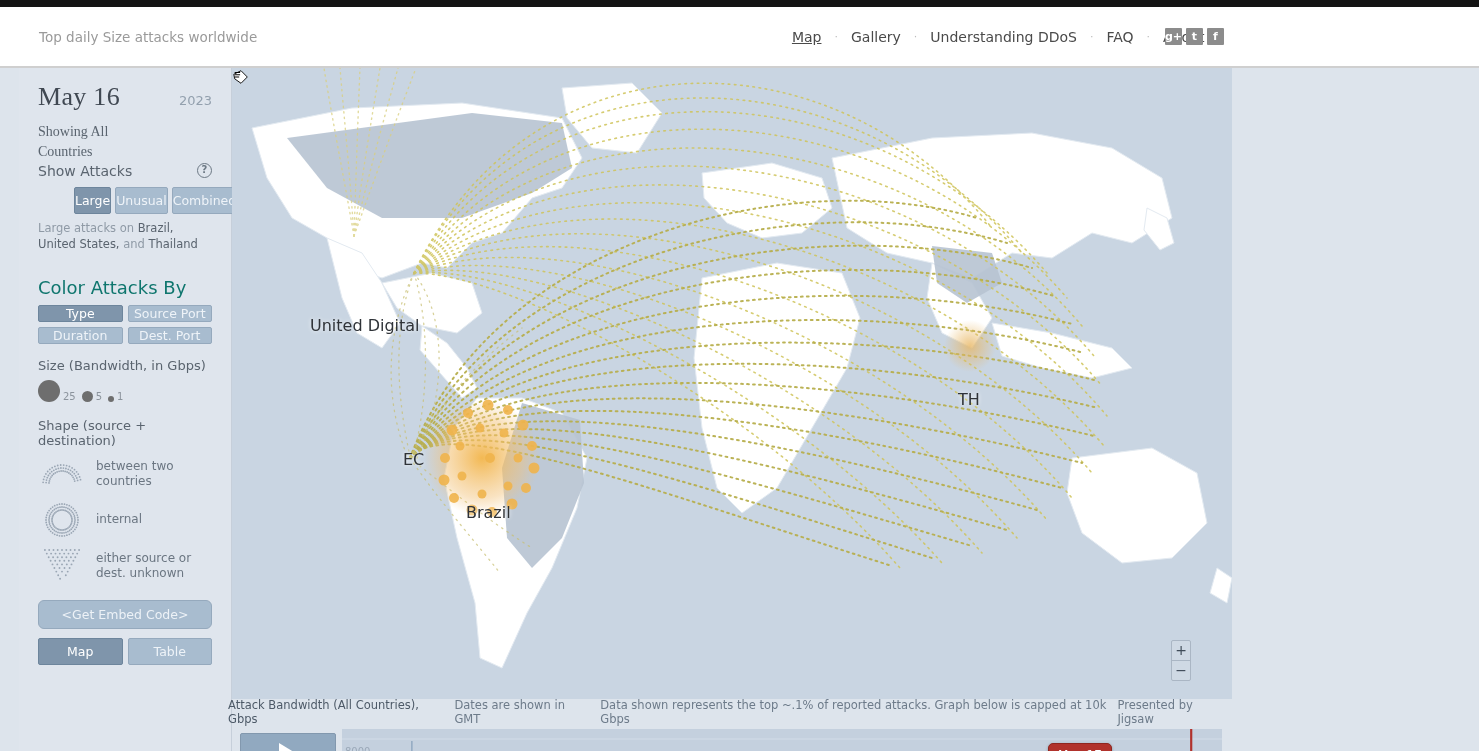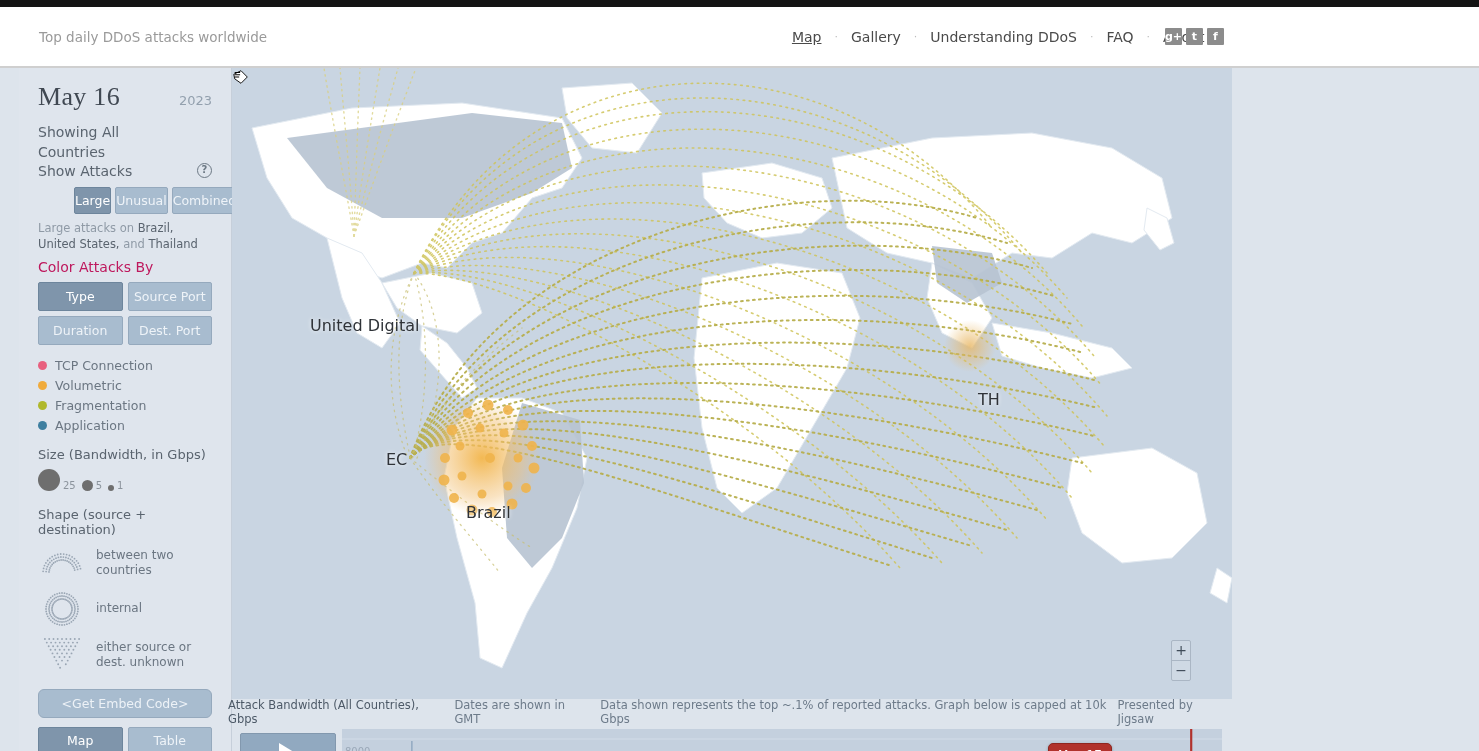--- a/index.html
+++ b/index.html
@@ -44,40 +44,40 @@
 
   
   .sidebar {
     position:absolute; left:19px; top:0; width:213px; height:683px;
     background:#dfe5ed; border-right:1px solid #c6cfda;
     padding:14px 19px 0 19px;
   }
   .date-row { display:flex; align-items:baseline; }
   .date-big { font-size:26px; color:#404852; font-weight:400; letter-spacing:.3px;font-family:Liberation Serif, serif; }
   .date-year { font-size:13px; color:#93a0ae; margin-left:auto; }
-  .showing { margin-top:10px; font-size:14px; color:#5a646f; line-height:1.45; }
+  .showing { margin-top:10px; font-size:14px; color:#5a646f; line-height:1.45;font-family:Liberation Serif, serif; }
   .show-attacks-row { display:flex; align-items:center; }
   .show-attacks-row span { font-size:14px; color:#5a646f; }
   .help-ico {
     margin-left:auto; width:15px; height:15px; border:1.3px solid #6d7985;
     border-radius:50%; color:#6d7985; font-size:10px; line-height:12px;
     text-align:center; font-weight:bold;
   }
   .btn-row { display:flex; gap:4px; margin-top:8px;margin-left:36px; }
   .pbtn {
     background:#a8bccf; color:#eef3f8; border:1px solid #95a9bd;
     font-size:12.5px; padding:5px 0; text-align:center; border-radius:2px;
     flex:1; font-family:"DejaVu Sans", sans-serif;
   }
   .pbtn.sel { background:#7f95ab; color:#ffffff; border-color:#6d859c; }
   .note { margin-top:6px; font-size:11.5px; color:#8f9aa6; line-height:1.45; }
   .note b { color:#5a646f; font-weight:normal; }
-  .sect-title { margin-top:6px; font-size:14px; color:#be185d; }
+  .sect-title { margin-top:24px; font-size:18px; color:#0f766e; }
   .grid2 { display:grid; grid-template-columns:1fr 1fr; gap:5px; margin-top:7px; }
-  .grid2 .pbtn { padding:6px 0; }
+  .grid2 .pbtn { padding:0 0; }
 
   .legend { margin-top:13px; }
   .leg-item { display:flex; align-items:center; margin-bottom:5px; }
   .leg-dot { width:9px; height:9px; border-radius:50%; margin-right:8px; }
   .leg-lbl { font-size:12.5px; color:#6b7682; }
 
   .size-title { margin-top:14px; font-size:13px; color:#5a646f; }
   .size-row { display:flex; align-items:flex-end; margin-top:7px; gap:6px; }
   .size-bub { display:flex; align-items:flex-end; }
   .bub { background:#6e6e6e; border-radius:50%; }
@@ -141,21 +141,21 @@
     box-shadow:0 1px 3px rgba(0,0,0,.3);
   }
 </style>
 </head>
 <body>
 
 <div class="topstrip"></div>
 
 <div class="header">
   <div class="brand">
-    <span class="brand-tag">Top daily DDoS attacks worldwide</span>
+    <span class="brand-tag">Top daily Size attacks worldwide</span>
   </div>
   <div class="nav" id="nav">
       <a href="#" class="active">Map</a>
       <span class="dot">·</span>
       <a href="#" class="">Gallery</a>
       <span class="dot">·</span>
       <a href="#" class="">Understanding DDoS</a>
       <span class="dot">·</span>
       <a href="#" class="">FAQ</a>
       <span class="dot">·</span>
@@ -198,38 +198,20 @@
     </div>
 
     <div class="sect-title">Color Attacks By</div>
     <div class="grid2" id="color-options">
         <div class="pbtn sel">Type</div>
         <div class="pbtn">Source Port</div>
         <div class="pbtn">Duration</div>
         <div class="pbtn">Dest. Port</div>
       </div>
 
-    <div class="legend" id="legend">
-        <div class="leg-item">
-          <span class="leg-dot" style="background: rgb(232, 96, 127);"></span>
-          <span class="leg-lbl">TCP Connection</span>
-        </div>
-        <div class="leg-item">
-          <span class="leg-dot" style="background: rgb(240, 171, 60);"></span>
-          <span class="leg-lbl">Volumetric</span>
-        </div>
-        <div class="leg-item">
-          <span class="leg-dot" style="background: rgb(176, 184, 44);"></span>
-          <span class="leg-lbl">Fragmentation</span>
-        </div>
-        <div class="leg-item">
-          <span class="leg-dot" style="background: rgb(62, 127, 160);"></span>
-          <span class="leg-lbl">Application</span>
-        </div>
-      </div>
 
     <div class="size-title">Size (Bandwidth, in Gbps)</div>
     <div class="size-row" id="sizes">
         <div class="size-bub">
           <span class="bub" style="width: 22px; height: 22px;"></span>
           <span class="bub-lbl">25</span>
         </div>
         <div class="size-bub">
           <span class="bub" style="width: 11px; height: 11px;"></span>
           <span class="bub-lbl">5</span>
@@ -626,23 +608,23 @@
         <circle cx="272" cy="365" r="4.5"></circle>
           <circle cx="286" cy="390" r="4.5"></circle>
         <circle cx="276" cy="418" r="4.5"></circle>
           <circle cx="250" cy="426" r="4.5"></circle>
         <circle cx="230" cy="408" r="4.5"></circle>
           <circle cx="258" cy="390" r="5"></circle>
       </g>
     </svg>
 
     <div class="map-label" style="left:78px; top:248px;">United Digital</div>
-    <div class="map-label" style="left:154px; top:382px;">EC</div>
+    <div class="map-label" style="left:171px; top:382px;">EC</div>
     <div class="map-label" style="left:234px; top:435px;">Brazil</div>
-    <div class="map-label" style="left:746px; top:322px;">TH</div>
+    <div class="map-label" style="left:726px; top:322px;">TH</div>
 
     <div class="zoomctl">
       <div>+</div>
       <div class="zsep"></div>
       <div>−</div>
     </div>
 
     <svg class="cursor" viewBox="0 0 20 20">
       <path d="M2,7 L10,3 L17,10 L10,17 L3,12 Z" fill="#ffffff" stroke="#000" stroke-width="1"></path>
       <path d="M3,5 L9,5 M3,7.5 L9,7.5 M3,10 L8,10" stroke="#000" stroke-width="1.1" fill="none"></path>

